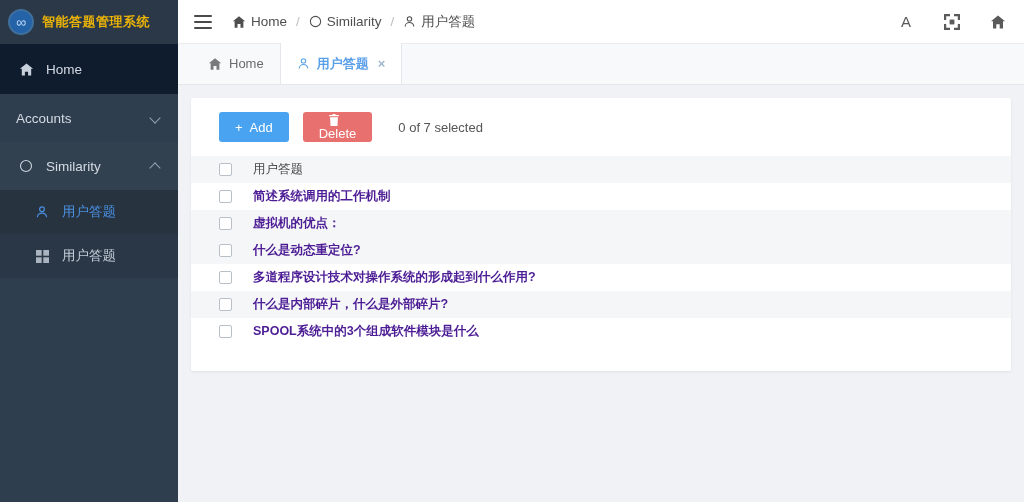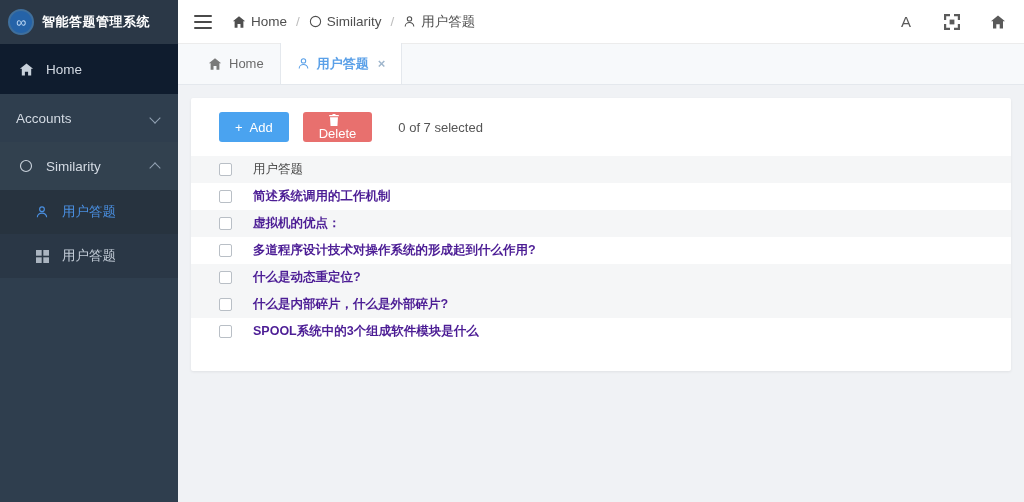--- a/index.html
+++ b/index.html
@@ -27,21 +27,21 @@
   .brand-logo {
     width: 26px; height: 26px; flex: 0 0 26px;
     border-radius: 50%;
     background: #2563a8;
     border: 2px solid #3f6f9c;
     display: flex; align-items: center; justify-content: center;
     color: #bcd8f5; font-size: 14px; line-height: 1;
   }
   .brand-title {
     margin-left: 8px;
-    color: #ffffff; font-size: 13px; font-weight: bold;
+    color: #eab308; font-size: 13px; font-weight: bold;
     letter-spacing: .5px; white-space: nowrap;
   }
   .nav { flex: 1 1 auto; }
   .nav-item {
     height: 48px;
     display: flex; align-items: center;
     padding: 0 16px;
     color: #d3dae3; font-size: 13.5px;
     cursor: pointer;
     position: relative;
@@ -350,27 +350,27 @@
           </div>
 
           <div class="trow">
             <span class="cb"></span>
             <span class="tx">简述系统调用的工作机制</span>
           </div>
           <div class="trow alt">
             <span class="cb"></span>
             <span class="tx">虚拟机的优点：</span>
           </div>
+          <div class="trow alt">
+            <span class="cb"></span>
+            <span class="tx">什么是动态重定位?</span>
+          </div>
           <div class="trow">
             <span class="cb"></span>
             <span class="tx">多道程序设计技术对操作系统的形成起到什么作用?</span>
-          </div>
-          <div class="trow alt">
-            <span class="cb"></span>
-            <span class="tx">什么是动态重定位?</span>
           </div>
           <div class="trow alt">
             <span class="cb"></span>
             <span class="tx">什么是内部碎片，什么是外部碎片?</span>
           </div>
           <div class="trow">
             <span class="cb"></span>
             <span class="tx">SPOOL系统中的3个组成软件模块是什么</span>
           </div>
         </div>

